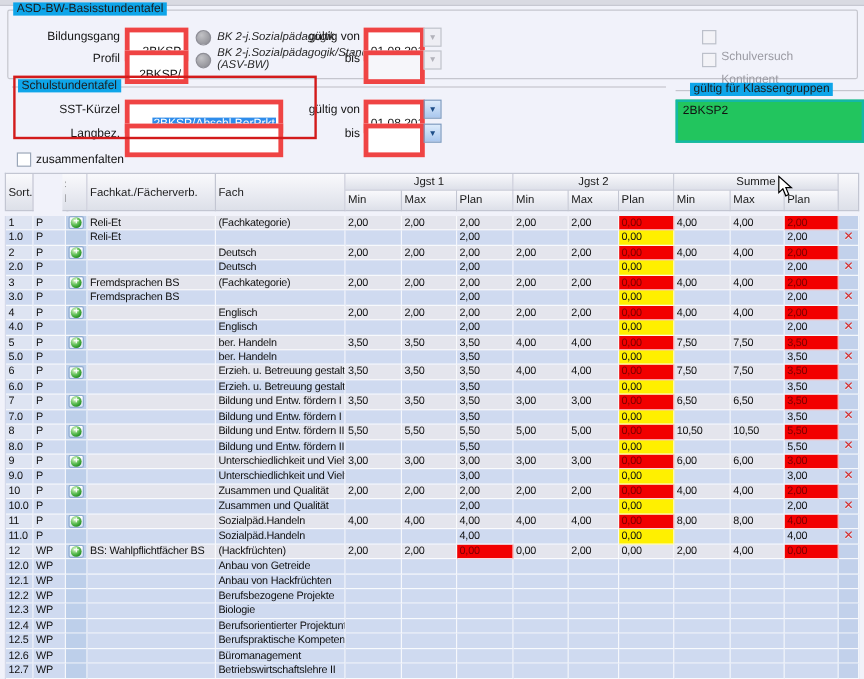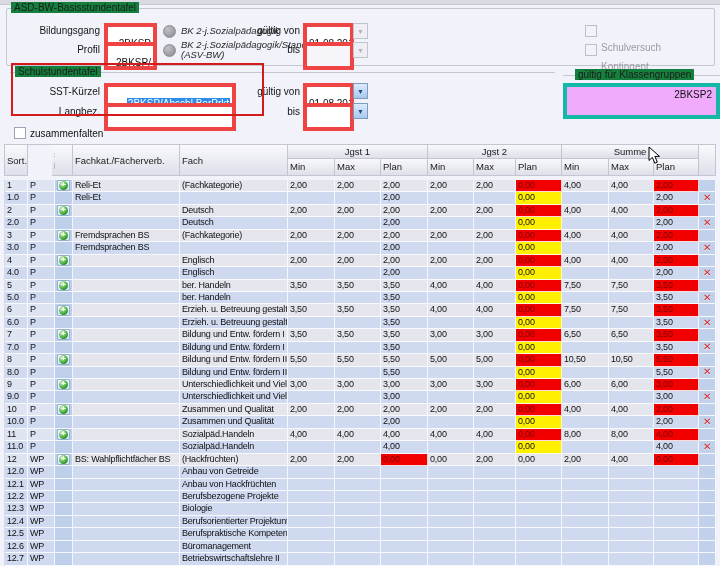--- a/index.html
+++ b/index.html
@@ -8,21 +8,21 @@
     background:#f1f2fa;
     font-family:"Liberation Sans","DejaVu Sans",sans-serif;
     font-size:10px;color:#111;
     -webkit-font-smoothing:antialiased;
   }
   .abs{position:absolute;}
   
   .topstrip{left:0;top:0;width:720px;height:4px;background:#d9dae2;border-bottom:1px solid #c7c8d2;}
   
   .gbox{border:1px solid #c5c6ce;border-radius:2px;}
-  .gbox-title{position:absolute;background:#15803d;padding:0 3px;font-size:10px;color:#1c1c1c;white-space:nowrap;}
+  .gbox-title{position:absolute;background:#0ea5e9;padding:0 3px;font-size:10px;color:#1c1c1c;white-space:nowrap;}
   .gline{border-top:1px solid #c5c6ce;height:0;}
   
   .flabel{position:absolute;text-align:right;color:#141414;white-space:nowrap;}
   .input{
     position:absolute;background:#fff;border:4px solid #ef4444;
     box-sizing:border-box;line-height:14px;padding:10px 2px;overflow:hidden;white-space:nowrap;text-align:right;
   }
   .sel{background:var(--selection-bg,#2e8ceb);color:#fff;padding:0 1px;}
   .combo-btn{
     position:absolute;width:15px;box-sizing:border-box;border:1px solid #8ba0bc;
@@ -33,21 +33,21 @@
   .circle-ico{position:absolute;width:11px;height:11px;border-radius:50%;
     background:radial-gradient(circle at 35% 30%,#c2c2c6,#98989e 70%,#7e7e86);border:1px solid #8e8e96;}
   .itext{position:absolute;font-style:italic;color:#2a2a2a;font-size:9.5px;line-height:10px;}
   .checkbox{position:absolute;width:12px;height:12px;background:#fff;border:1px solid #9aa6b8;box-sizing:border-box;}
   .checkbox.dis{background:#f3f3f7;border-color:#bcc0ca;}
   .cblabel{position:absolute;white-space:nowrap;}
   .cblabel.dis{color:#9b9ba3;margin-top:16px;}
   
   .annot{position:absolute;border:2px solid var(--annotation-red,#d31b1b);box-sizing:border-box;background:transparent;}
   
-  .listbox{position:absolute;background:#f0abfc;border:4px solid #14b8a6;box-sizing:border-box;text-align:right;}
+  .listbox{position:absolute;background:#22c55e;border:2px solid #14b8a6;box-sizing:border-box;}
   .listitem{padding:2px 4px;font-size:10px;white-space:nowrap;}
   
   #thead,#tbody{
     position:absolute;left:4px;display:grid;
     grid-template-columns:23px 27px 18px 107px 108px 47px 46px 47px 46px 42px 46px 47px 45px 45px 17px;
   }
   #thead{top:144px;grid-template-rows:14px 17px;border-top:1px solid #c3c6d2;border-left:1px solid #c3c6d2;}
   #tbody{top:180px;grid-auto-rows:12.45px;border-left:1px solid #d6daea;}
   .hc{
     background:linear-gradient(#f9f9fc,#dde0e9);

